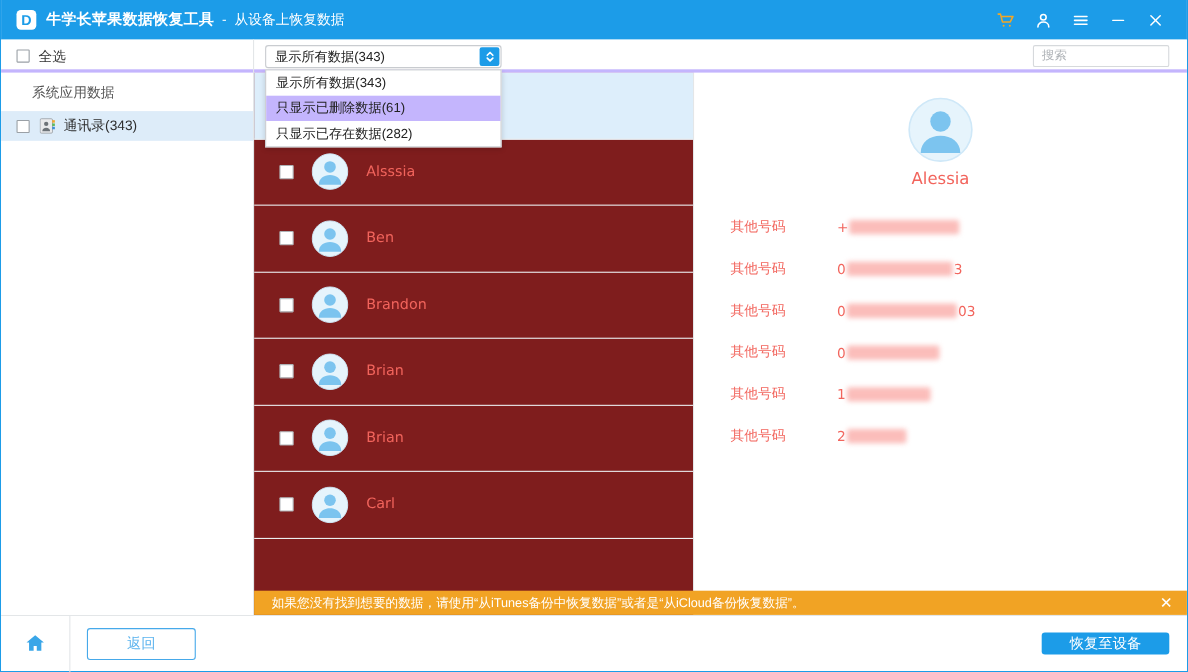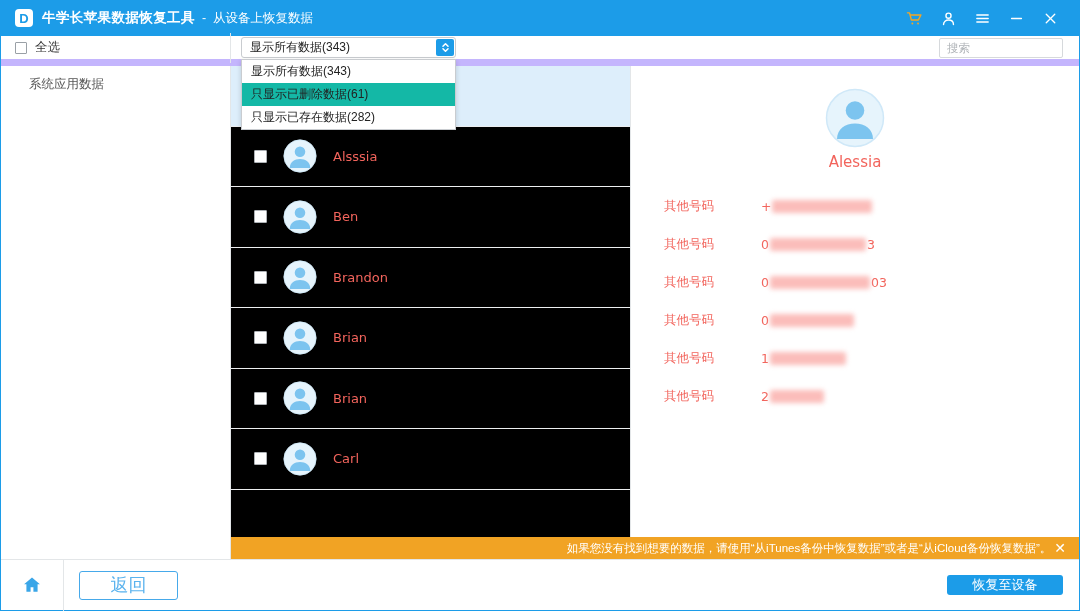--- a/index.html
+++ b/index.html
@@ -39,22 +39,22 @@
   .tb-btn {
     width: 34px; height: 36px;
     display: flex; align-items: center; justify-content: center;
     cursor: pointer;
   }
   .tb-btn svg { display: block; }
 
   
   .toolbar {
     height: 30px; flex: 0 0 30px;
-    display: flex; align-items: center;
-    border-bottom: 7px solid #c4b5fd;
+    display: flex; align-items: flex-start;
+    border-bottom: 3px solid #c4b5fd;
     background: #ffffff;
     position: relative; z-index: 30;
   }
   .tool-left {
     width: 230px; flex: 0 0 230px; height: 30px;
     display: flex; align-items: center; padding-left: 14px;
     border-right: 1px solid #e3e6e8;
   }
   .tool-mid {
     flex: 1 1 auto; height: 30px;
@@ -92,21 +92,21 @@
   .select-menu {
     position: absolute; top: 22px; left: 0; width: 215px;
     background: #fff; border: 1px solid #c9ccd0;
     box-shadow: 0 2px 5px rgba(0,0,0,.16);
     z-index: 60;
   }
   .select-opt {
     height: 23px; display: flex; align-items: center;
     padding-left: 9px; font-size: 12px; color: #222; cursor: pointer;
   }
-  .select-opt.hl { background: #14b8a6; }
+  .select-opt.hl { background: #c4b5fd; }
 
   
   .search-box {
     width: 124px; height: 20px;
     border: 1px solid #d6d9dc; border-radius: 2px;
     background: #fff; display: flex; align-items: center;
     padding: 0 5px 0 7px;
   }
   .search-input {
     border: none; outline: none; flex: 1 1 auto;
@@ -135,21 +135,21 @@
   .side-item-icon {
     width: 15px; height: 15px; margin-left: 9px; flex: 0 0 15px;
     position: relative;
   }
   .side-item-label { font-size: 12.5px; color: #2d2d2d; margin-left: 7px; }
 
   
   .list-panel {
     width: 400px; flex: 0 0 400px;
     border-right: 1px solid #e3e6e8;
-    background: #000000; overflow: hidden; position: relative;
+    background: #7f1d1d; overflow: hidden; position: relative;
   }
   .list-row {
     height: 60.5px; display: flex; align-items: center;
     border-bottom: 1px solid #eceef0; padding-left: 23px;
     cursor: pointer;
   }
   .list-row.sel { background: #ddeefb; }
   .row-cb {
     width: 13px; height: 13px; border: 1px solid #aeb2b6;
     background: #fff; border-radius: 1px; flex: 0 0 13px; cursor: pointer;
@@ -180,21 +180,21 @@
     display: inline-block; height: 13px; margin: 0 1px;
     background: #fbbdba; filter: blur(2.6px); border-radius: 2px;
     vertical-align: middle;
   }
 
   
   .notice {
     position: absolute; left: 230px; right: 0; bottom: 0;
     height: 22px; background: #f1a324;
     display: flex; align-items: center;
-    padding: 0 10px 0 16px; z-index: 20; text-align: right;
+    padding: 0 10px 0 16px; z-index: 20;
   }
   .notice-text { font-size: 11.5px; color: #ffffff; flex: 1 1 auto; }
   .notice-close {
     font-size: 14px; color: #ffffff; cursor: pointer;
     line-height: 1; padding: 0 3px;
   }
 
   
   .footer {
     height: 51px; flex: 0 0 51px;
@@ -202,21 +202,21 @@
     display: flex; align-items: center; background: #fff;
   }
   .footer-home {
     width: 63px; flex: 0 0 63px; height: 51px;
     display: flex; align-items: center; justify-content: center;
     border-right: 1px solid #e3e6e8; cursor: pointer;
   }
   .btn-back {
     margin-left: 15px; width: 99px; height: 29px;
     border: 1px solid #46a9ea; border-radius: 3px;
-    background: #fff; color: #5bb3ee; font-size: 18px;
+    background: #fff; color: #5bb3ee; font-size: 13px;
     display: flex; align-items: center; justify-content: center;
     cursor: pointer; font-family: inherit;
   }
   .footer-spacer { flex: 1 1 auto; }
   .btn-primary {
     height: 20px; min-width: 116px; padding: 0 14px;
     background: #1c9ce8; border: none; border-radius: 3px;
     color: #fff; font-size: 13px;
     display: flex; align-items: center; justify-content: center;
     cursor: pointer; margin-right: 16px; font-family: inherit;
@@ -298,20 +298,34 @@
         <input class="search-input" type="text" placeholder="搜索" style="">
 
       </div>
     </div>
   </div>
 
   <div class="body">
 
     <div class="sidebar">
       <div class="side-group-title">系统应用数据</div>
+      <div class="side-item sel">
+        <span class="cb"></span>
+        <span class="side-item-icon">
+          <svg width="15" height="15" viewBox="0 0 16 16">
+            <rect x="0.5" y="1" width="12" height="14" rx="1.2" fill="#e9eaec" stroke="#9aa0a6" stroke-width="0.8"></rect>
+            <circle cx="6.4" cy="6" r="2.1" fill="#6d7378"></circle>
+            <path d="M2.6 13.2c0-2.1 1.7-3.4 3.8-3.4s3.8 1.3 3.8 3.4z" fill="#6d7378"></path>
+            <rect x="12.2" y="2.4" width="2.6" height="2.4" fill="#f0a52c"></rect>
+            <rect x="12.2" y="5.6" width="2.6" height="2.4" fill="#5bb85b"></rect>
+            <rect x="12.2" y="8.8" width="2.6" height="2.4" fill="#3d8fd8"></rect>
+          </svg>
+        </span>
+        <span class="side-item-label">通讯录(343)</span>
+      </div>
     </div>
 
     <div class="list-panel">
       <div class="list-row sel">
         <span class="row-cb"></span>
         <span class="avatar-sm">
           <svg width="34" height="34" viewBox="0 0 40 40">
             <circle cx="20" cy="20" r="19" fill="#e6f4fc" stroke="#cfe8f8" stroke-width="1"></circle>
             <circle cx="20" cy="15" r="6.2" fill="#7cc4ef"></circle>
             <path d="M8 34c0-6.6 5.4-10.4 12-10.4S32 27.4 32 34z" fill="#7cc4ef"></path>

